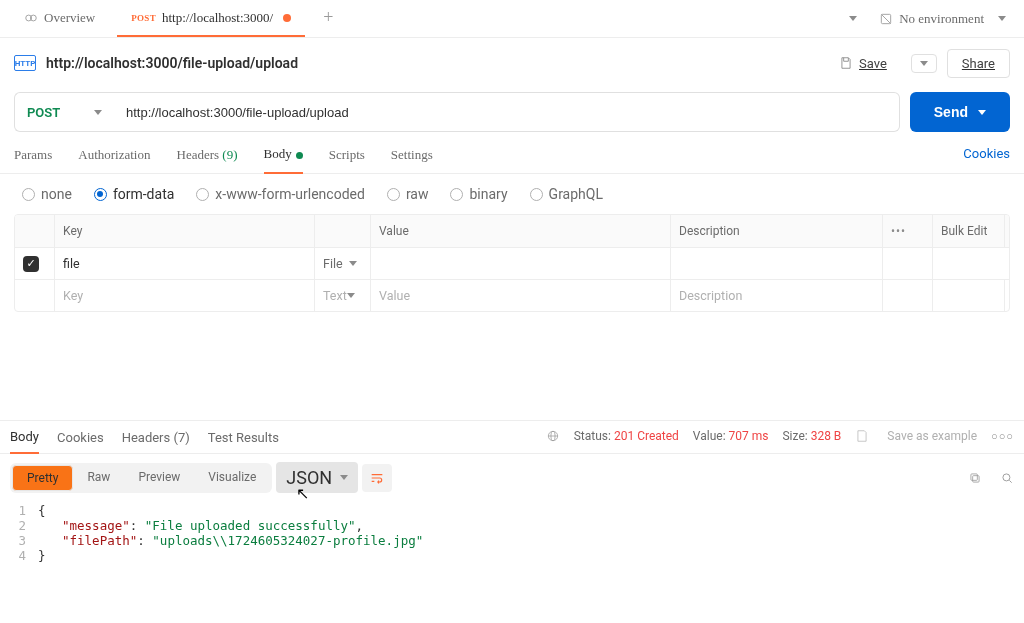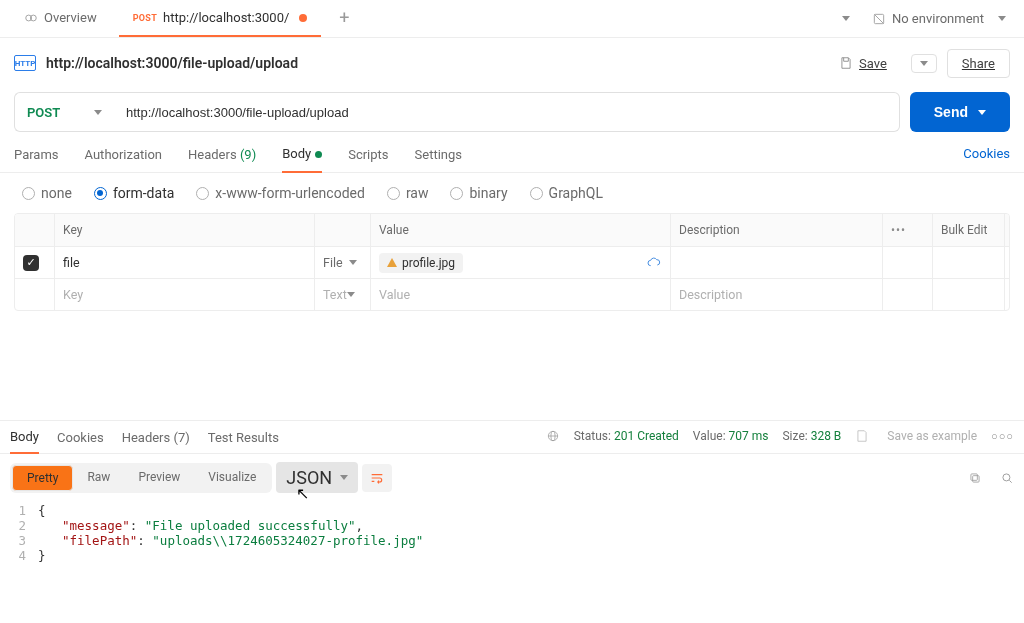--- a/index.html
+++ b/index.html
@@ -1,38 +1,38 @@
 <!DOCTYPE html>
 <html><head>
 <meta charset="utf-8">
 <style>
   * { box-sizing: border-box; margin:0; padding:0; }
   html,body { width:1024px; height:623px; font-family: -apple-system, "Segoe UI", Roboto, Arial, sans-serif; font-size:13px; color:#303030; background:#fff; overflow:hidden; }
-  .topbar { height:38px; border-bottom:1px solid #ededed; display:flex; align-items:center; padding:0 10px; gap:8px;}
+  .topbar { height:38px; border-bottom:1px solid #ededed; display:flex; align-items:center; padding:0 10px; gap:8px;font-family:Liberation Serif, serif;}
   .tab { display:flex; align-items:center; gap:6px; height:37px; padding:0 14px; color:#6b6b6b; border-bottom:2px solid transparent; cursor:pointer;}
   .tab.active { border-bottom:2px solid #ff6c37; color:#303030; }
   .tab .pill { font-size:9px; font-weight:700; color:#ff6c37; letter-spacing:.3px;}
   .tab .dot-unsaved { width:8px; height:8px; border-radius:50%; background:#ff6c37; margin-left:4px;}
   .top-right { margin-left:auto; display:flex; align-items:center; gap:14px; color:#6b6b6b;}
   .env-pick { display:flex; align-items:center; gap:6px; padding:4px 8px; border-radius:4px;}
   .chev { width:0;height:0;border-left:4px solid transparent;border-right:4px solid transparent;border-top:5px solid #8b8b8b; display:inline-block;}
   .row-head { display:flex; align-items:center; height:46px; padding:10px 14px 6px 14px; gap:10px;}
   .http-badge { width:22px; height:16px; border:1px solid #2b7de9; color:#2b7de9; font-size:8px; font-weight:700; border-radius:2px; display:flex; align-items:center; justify-content:center;}
   .title-url { font-size:14px; font-weight:600; color:#303030;}
   .head-right { margin-left:auto; display:flex; align-items:center; gap:10px;text-decoration:underline;}
   .btn { border:1px solid #e0e0e0; background:#fff; padding:6px 14px; border-radius:4px; color:#404040; cursor:pointer; display:flex; align-items:center; gap:6px;}
   .btn.icononly { padding:6px 8px; }
   .urlrow { display:flex; align-items:center; height:40px; margin:8px 14px 0 14px; gap:10px;}
   .method-sel { width:100px; height:40px; border:1px solid #e0e0e0; border-right:none; border-top-left-radius:6px; border-bottom-left-radius:6px; display:flex; align-items:center; padding:0 12px; font-weight:600; color:#0f8a52; justify-content:space-between;}
   .url-input { flex:1; height:40px; border:1px solid #e0e0e0; border-left:none; border-top-right-radius:6px; border-bottom-right-radius:6px; padding:0 12px; font-size:13px; color:#303030; outline:none;}
   .urlgroup { display:flex; flex:1; }
   .send-btn { height:40px; background:#0265d2; color:#fff; border:none; border-radius:6px; padding:0 24px; font-weight:600; font-size:14px; display:flex; align-items:center; gap:10px; cursor:pointer;}
   .send-btn .chev { border-top-color:#fff;}
   .req-tabs { display:flex; align-items:center; gap:26px; padding:14px 14px 0 14px; border-bottom:1px solid #ededed; position:relative;}
-  .req-tab { padding-bottom:10px; color:#6b6b6b; cursor:pointer; }
+  .req-tab { padding-bottom:10px; color:#6b6b6b; cursor:pointer;font-family:Liberation Serif, serif; }
   .req-tab.active { color:#303030; border-bottom:2px solid #ff6c37; margin-bottom:-1px;}
   .count-badge { color:#0f8a52;}
   .green-dot { display:inline-block; width:7px; height:7px; border-radius:50%; background:#0f8a52; margin-left:4px; vertical-align:middle;}
   .cookies-link { position:absolute; right:14px; top:14px; color:#0265d2; cursor:pointer; }
   .body-type-row { display:flex; align-items:center; gap:22px; padding:12px 22px;}
   .radio-opt { display:flex; align-items:center; gap:6px; color:#6b6b6b; font-size:14px;}
   .radio { width:13px;height:13px;border:1.5px solid #b0b0b0;border-radius:50%; display:inline-block; position:relative;}
   .radio.sel { border-color:#0265d2;}
   .radio.sel::after { content:""; position:absolute; left:2.5px; top:2.5px; width:6px; height:6px; border-radius:50%; background:#0265d2;}
   .kv-table { border:1px solid #ededed; margin:0 14px; border-radius:4px; overflow:hidden;}
@@ -44,21 +44,21 @@
   .file-chip { background:#f2f2f2; border-radius:4px; padding:3px 8px; display:flex; align-items:center; gap:5px; font-size:12px;}
   .warn-tri { width:0;height:0;border-left:5px solid transparent;border-right:5px solid transparent;border-bottom:9px solid #e8a13a; display:inline-block;}
   .ghost { color:#b0b0b0;}
   .bulk-edit { color:#6b6b6b; font-size:12px; padding-left:10px;}
   .dots { letter-spacing:1px; color:#8b8b8b;}
   .resp-area { position:absolute; left:0; right:0; bottom:0; top:420px; border-top:1px solid #ededed; background:#fff;}
   .resp-tabs { display:flex; align-items:center; padding:8px 10px 0 10px; gap:18px; border-bottom:1px solid #ededed; position:relative;}
   .resp-tab { color:#6b6b6b; padding-bottom:8px; cursor:pointer;}
   .resp-tab.active { color:#303030; border-bottom:2px solid #ff6c37; margin-bottom:-1px;}
   .resp-meta { position:absolute; right:10px; top:8px; color:#6b6b6b; font-size:12px; display:flex; align-items:center; gap:14px;}
-  .resp-meta .ok { color:#15803d;}
+  .resp-meta .ok { color:#ef4444;}
   .resp-toolbar { display:flex; align-items:center; gap:4px; padding:8px 10px;}
   .pill-btn { background:#f2f2f2; border-radius:4px; padding:5px 14px; color:#303030; font-size:12px;}
   .pill-btn.plain { background:transparent; color:#6b6b6b;}
   .pill-btn.sel { background:#f97316; border:1px solid #e6e6e6;}
   .group { background:#f2f2f2; border-radius:6px; padding:2px; display:flex;}
   .json-drop { display:flex; align-items:center; gap:8px; background:#e5e5e5; border-radius:4px; padding:5px 10px; font-size:18px;}
   .wrap-btn { width:30px;height:28px;background:#f2f2f2;border-radius:4px;display:flex;align-items:center;justify-content:center; color:#ff6c37;}
   .resp-toolbar-right { margin-left:auto; display:flex; gap:18px; color:#8b8b8b;}
   .code-block { font-family: Consolas, monospace; font-size:12.5px; padding:2px 0 6px 0;}
   .code-line { display:flex;}
@@ -186,29 +186,20 @@
   </div>
   <div class="kv-row">
     <div>
         <span class="check">✓</span>
       </div>
     <div>file</div>
     <div style="gap:6px;color:#6b6b6b;">
         <span>File</span>
         <span class="chev"></span>
       </div>
-    <div style="justify-content:space-between;">
-      <span class="file-chip">
-        <span class="warn-tri"></span>
-        <span>profile.jpg</span>
-      </span>
-      <svg class="icon16" viewBox="0 0 24 24" style="width:16px;height:16px;">
-          <path d="M7 16a4 4 0 010-8 5 5 0 019-1 4 4 0 011 8" fill="none" stroke="#4a90e2" stroke-width="1.5"></path>
-        </svg>
-    </div>
     <div></div>
     <div></div>
       <div></div>
   </div>
   <div class="kv-row ghost">
     <div></div>
     <div>Key</div>
     <div style="">
         <span>Text</span>
         <span class="chev"></span>

